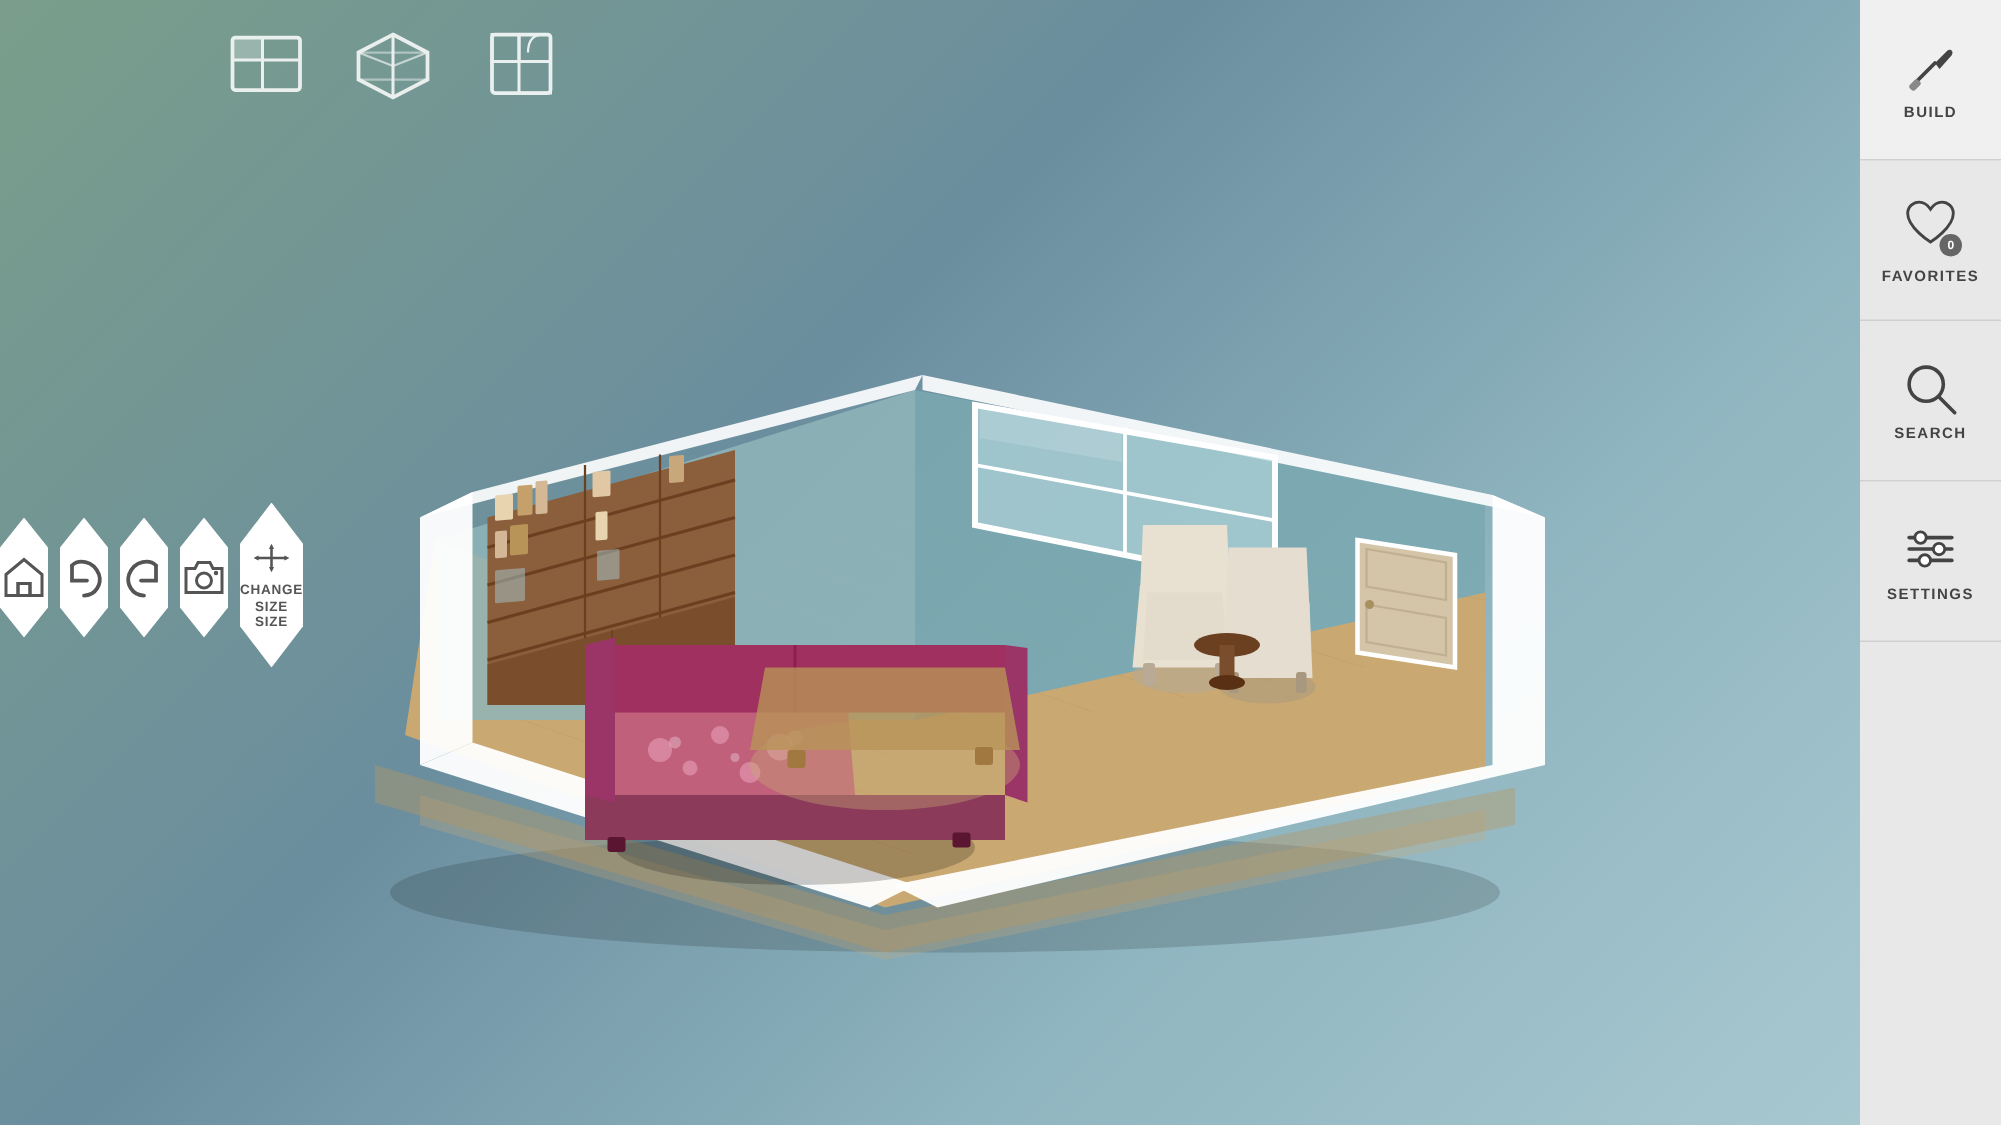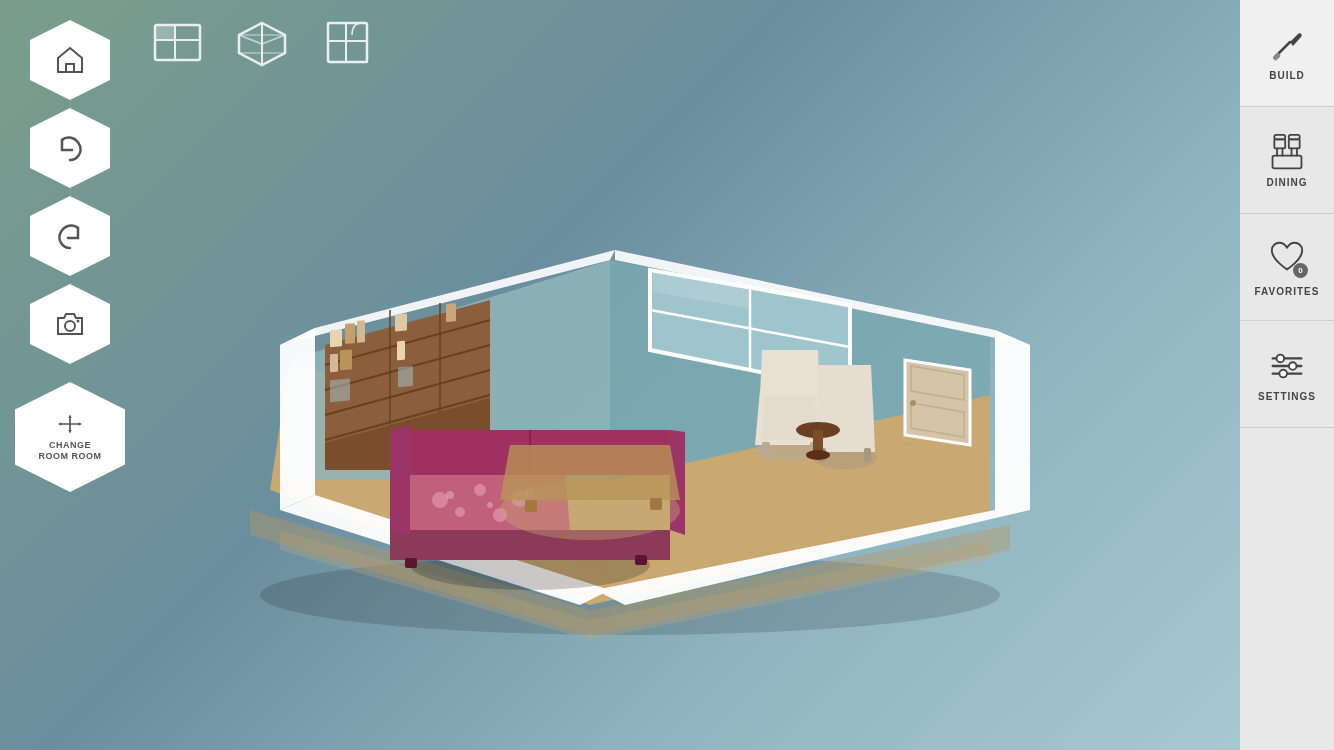--- a/index.html
+++ b/index.html
@@ -35,21 +35,21 @@
       height: 100%;
     }
 
     
     .left-toolbar {
       position: absolute;
       left: 0; top: 0;
       width: 140px;
       height: 750px;
       display: flex;
-      flex-direction: column;
+      flex-direction: row;
       align-items: center;
       padding-top: 20px;
       gap: 8px;
       z-index: 10;
     }
 
     .toolbar-btn {
       width: 80px;
       height: 80px;
       background: white;
@@ -403,71 +403,57 @@
       <svg viewBox="0 0 28 22" fill="none" xmlns="http://www.w3.org/2000/svg">
         <line x1="14" y1="2" x2="14" y2="20" stroke="#555" stroke-width="2"></line>
         <line x1="2" y1="11" x2="26" y2="11" stroke="#555" stroke-width="2"></line>
         <polygon points="14,0 12,4 16,4" fill="#555"></polygon>
         <polygon points="14,22 12,18 16,18" fill="#555"></polygon>
         <polygon points="0,11 4,9 4,13" fill="#555"></polygon>
         <polygon points="28,11 24,9 24,13" fill="#555"></polygon>
       </svg>
       <div class="btn-label">
         <span>CHANGE</span><br>
-        <span>ROOM ROOM</span>
+        <span>SIZE SIZE</span>
       </div>
     </div>
   </div>
 </div>
 
 <div class="right-sidebar">
 
   <div class="sidebar-item">
     <svg viewBox="0 0 38 38" fill="none" xmlns="http://www.w3.org/2000/svg">
       <line x1="8" y1="30" x2="22" y2="16" stroke="#444" stroke-width="2.5" stroke-linecap="round"></line>
       <path d="M22,16 L30,8 C32,6 35,8 33,11 L25,20 Z" fill="#444"></path>
       <rect x="5" y="28" width="8" height="5" rx="2" transform="rotate(-45 9 31)" fill="#888"></rect>
     </svg>
     <span class="item-label">BUILD</span>
   </div>
 
 
-  <div class="sidebar-item">
-    <svg viewBox="0 0 40 42" fill="none" xmlns="http://www.w3.org/2000/svg">
-
-      <rect x="6" y="2" width="12" height="5" rx="2" stroke="#444" stroke-width="2" fill="none"></rect>
-
-      <rect x="6" y="7" width="12" height="10" rx="1" stroke="#444" stroke-width="2" fill="none"></rect>
-
-      <line x1="9" y1="17" x2="9" y2="25" stroke="#444" stroke-width="2" stroke-linecap="round"></line>
-      <line x1="15" y1="17" x2="15" y2="25" stroke="#444" stroke-width="2" stroke-linecap="round"></line>
-
-      <rect x="22" y="2" width="12" height="5" rx="2" stroke="#444" stroke-width="2" fill="none"></rect>
-
-      <rect x="22" y="7" width="12" height="10" rx="1" stroke="#444" stroke-width="2" fill="none"></rect>
-
-      <line x1="25" y1="17" x2="25" y2="25" stroke="#444" stroke-width="2" stroke-linecap="round"></line>
-      <line x1="31" y1="17" x2="31" y2="25" stroke="#444" stroke-width="2" stroke-linecap="round"></line>
-
-      <rect x="4" y="25" width="32" height="14" rx="2" stroke="#444" stroke-width="2" fill="none"></rect>
-    </svg>
-    <span class="item-label">DINING</span>
-  </div>
 
 
   <div class="sidebar-item sidebar-item-relative">
     <div style="position:relative; display:inline-block;">
       <svg viewBox="0 0 40 38" fill="none" xmlns="http://www.w3.org/2000/svg" style="width:38px;height:38px;">
         <path d="M20,32 C20,32 4,22 4,12 C4,7 8,4 12,4 C15,4 18,6 20,9 C22,6 25,4 28,4 C32,4 36,7 36,12 C36,22 20,32 20,32 Z" stroke="#444" stroke-width="2" fill="none"></path>
       </svg>
       <div style="position:absolute;bottom:2px;right:-2px;width:15px;height:15px;background:#666;border-radius:50%;display:flex;align-items:center;justify-content:center;font-size:8px;color:white;font-weight:bold;">0</div>
     </div>
     <span class="item-label">FAVORITES</span>
   </div>
 
+  <div class="sidebar-item">
+    <svg viewBox="0 0 40 40" fill="none" xmlns="http://www.w3.org/2000/svg">
+      <circle cx="17" cy="17" r="12" stroke="#444" stroke-width="2.5"></circle>
+      <line x1="26" y1="26" x2="37" y2="37" stroke="#444" stroke-width="2.5" stroke-linecap="round"></line>
+    </svg>
+    <span class="item-label">SEARCH</span>
+  </div>
 
   <div class="sidebar-item">
     <svg viewBox="0 0 40 40" fill="none" xmlns="http://www.w3.org/2000/svg">
 
       <line x1="5" y1="12" x2="35" y2="12" stroke="#444" stroke-width="2.5" stroke-linecap="round"></line>
       <line x1="5" y1="20" x2="35" y2="20" stroke="#444" stroke-width="2.5" stroke-linecap="round"></line>
       <line x1="5" y1="28" x2="35" y2="28" stroke="#444" stroke-width="2.5" stroke-linecap="round"></line>
 
       <circle cx="13" cy="12" r="4" fill="white" stroke="#444" stroke-width="2"></circle>
       <circle cx="26" cy="20" r="4" fill="white" stroke="#444" stroke-width="2"></circle>

